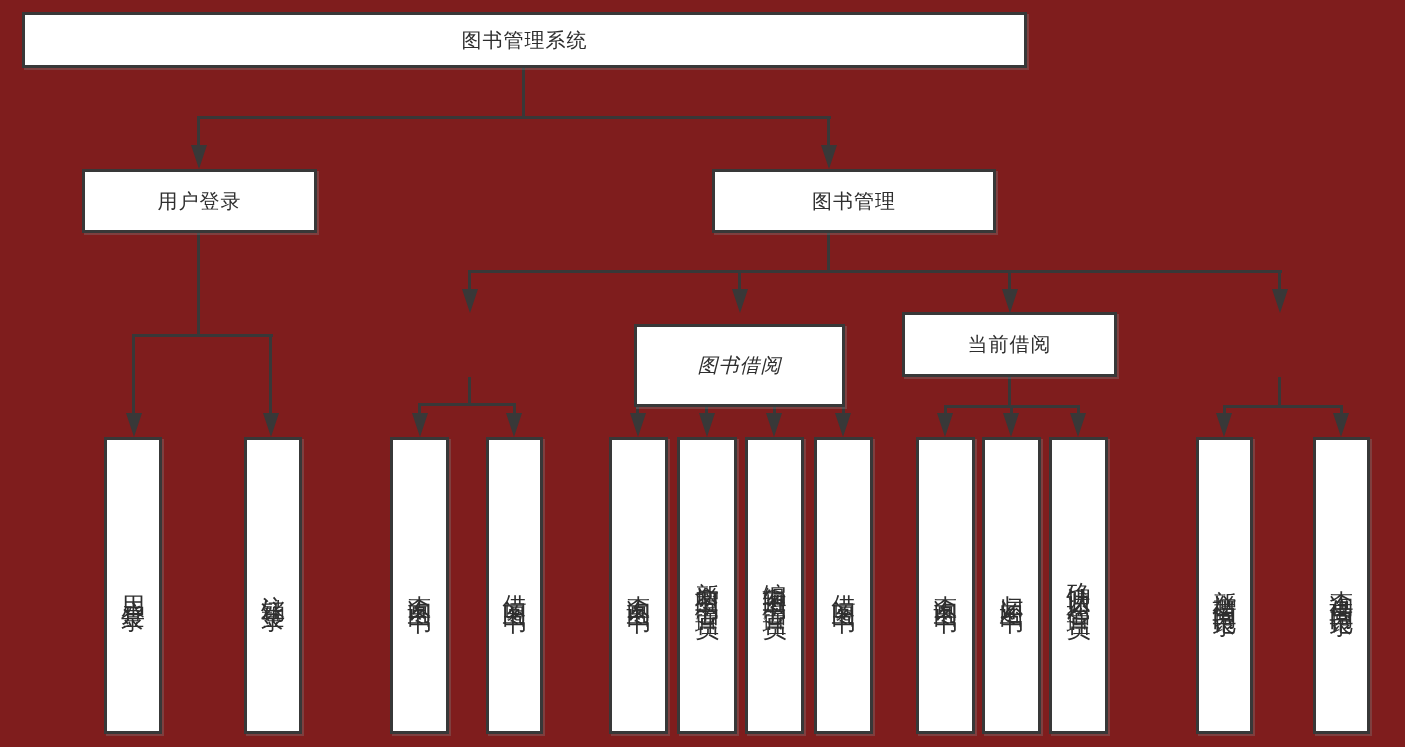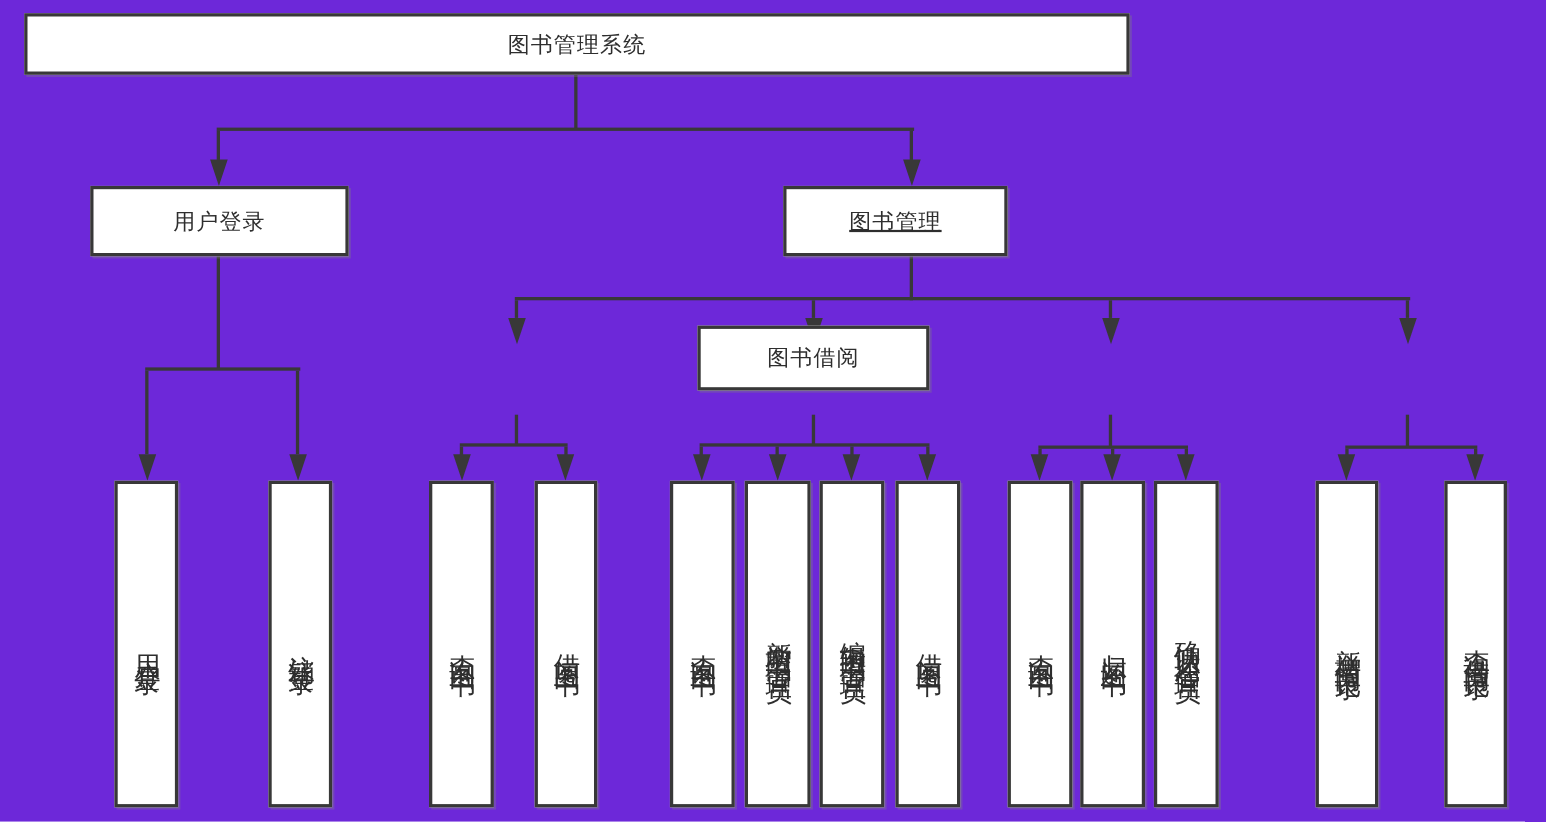--- a/index.html
+++ b/index.html
@@ -1,20 +1,20 @@
 <!DOCTYPE html>
 <html><head>
 <meta charset="utf-8">
 <style>
   html, body { margin: 0; padding: 0; background: #ffffff; }
   .canvas {
     position: relative;
     width: 1405px;
     height: 747px;
-    background: #6d28d9;
+    background: #7f1d1d;
     font-family: "Liberation Sans", sans-serif;
     overflow: hidden;
   }
   .node {
     position: absolute;
     background: #ffffff;
     border: 3px solid #383838;
     box-sizing: border-box;
     display: flex;
     align-items: center;
@@ -61,21 +61,21 @@
   <div class="ln" style="left:522px; top:68px; width:3px; height:50px;"></div>
   <div class="ln" style="left:197px; top:116px; width:634px; height:3px;"></div>
   <div class="ln" style="left:197px; top:119px; width:3px; height:27px;"></div>
   <div class="ln" style="left:827px; top:119px; width:3px; height:27px;"></div>
   <div class="arr" style="left:191px; top:145px;"></div>
   <div class="arr" style="left:821px; top:145px;"></div>
 
   <div class="node hbox" style="left:82px; top:169px; width:235px; height:64px;">
     <span>用户登录</span>
   </div>
-  <div class="node hbox" style="left:712px; top:169px; width:204px; height:64px;text-decoration:underline;">
+  <div class="node hbox" style="left:712px; top:169px; width:284px; height:64px;">
     <span>图书管理</span>
   </div>
 
   <div class="ln" style="left:197px; top:233px; width:3px; height:103px;"></div>
   <div class="ln" style="left:132px; top:334px; width:141px; height:3px;"></div>
   <div class="ln" style="left:132px; top:337px; width:3px; height:76px;"></div>
   <div class="ln" style="left:269px; top:337px; width:3px; height:76px;"></div>
   <div class="arr" style="left:126px; top:413px;"></div>
   <div class="arr" style="left:263px; top:413px;"></div>
 
@@ -83,22 +83,25 @@
   <div class="ln" style="left:468px; top:270px; width:814px; height:3px;"></div>
   <div class="ln" style="left:468px; top:273px; width:3px; height:16px;"></div>
   <div class="ln" style="left:738px; top:273px; width:3px; height:16px;"></div>
   <div class="ln" style="left:1008px; top:273px; width:3px; height:16px;"></div>
   <div class="ln" style="left:1278px; top:273px; width:3px; height:16px;"></div>
   <div class="arr" style="left:462px; top:289px;"></div>
   <div class="arr" style="left:732px; top:289px;"></div>
   <div class="arr" style="left:1002px; top:289px;"></div>
   <div class="arr" style="left:1272px; top:289px;"></div>
 
-  <div class="node hbox" style="left:634px; top:296px; width:211px; height:59px;">
+  <div class="node hbox" style="left:634px; top:324px; width:211px; height:83px;font-style:italic;">
     <span>图书借阅</span>
+  </div>
+  <div class="node hbox" style="left:902px; top:312px; width:215px; height:65px;">
+    <span>当前借阅</span>
   </div>
 
   <div class="ln" style="left:468px; top:377px; width:3px; height:28px;"></div>
   <div class="ln" style="left:418px; top:403px; width:98px; height:3px;"></div>
   <div class="ln" style="left:418px; top:406px; width:3px; height:8px;"></div>
   <div class="ln" style="left:513px; top:406px; width:3px; height:8px;"></div>
   <div class="arr" style="left:412px; top:413px;"></div>
   <div class="arr" style="left:506px; top:413px;"></div>
 
   <div class="ln" style="left:738px; top:377px; width:3px; height:28px;"></div>

